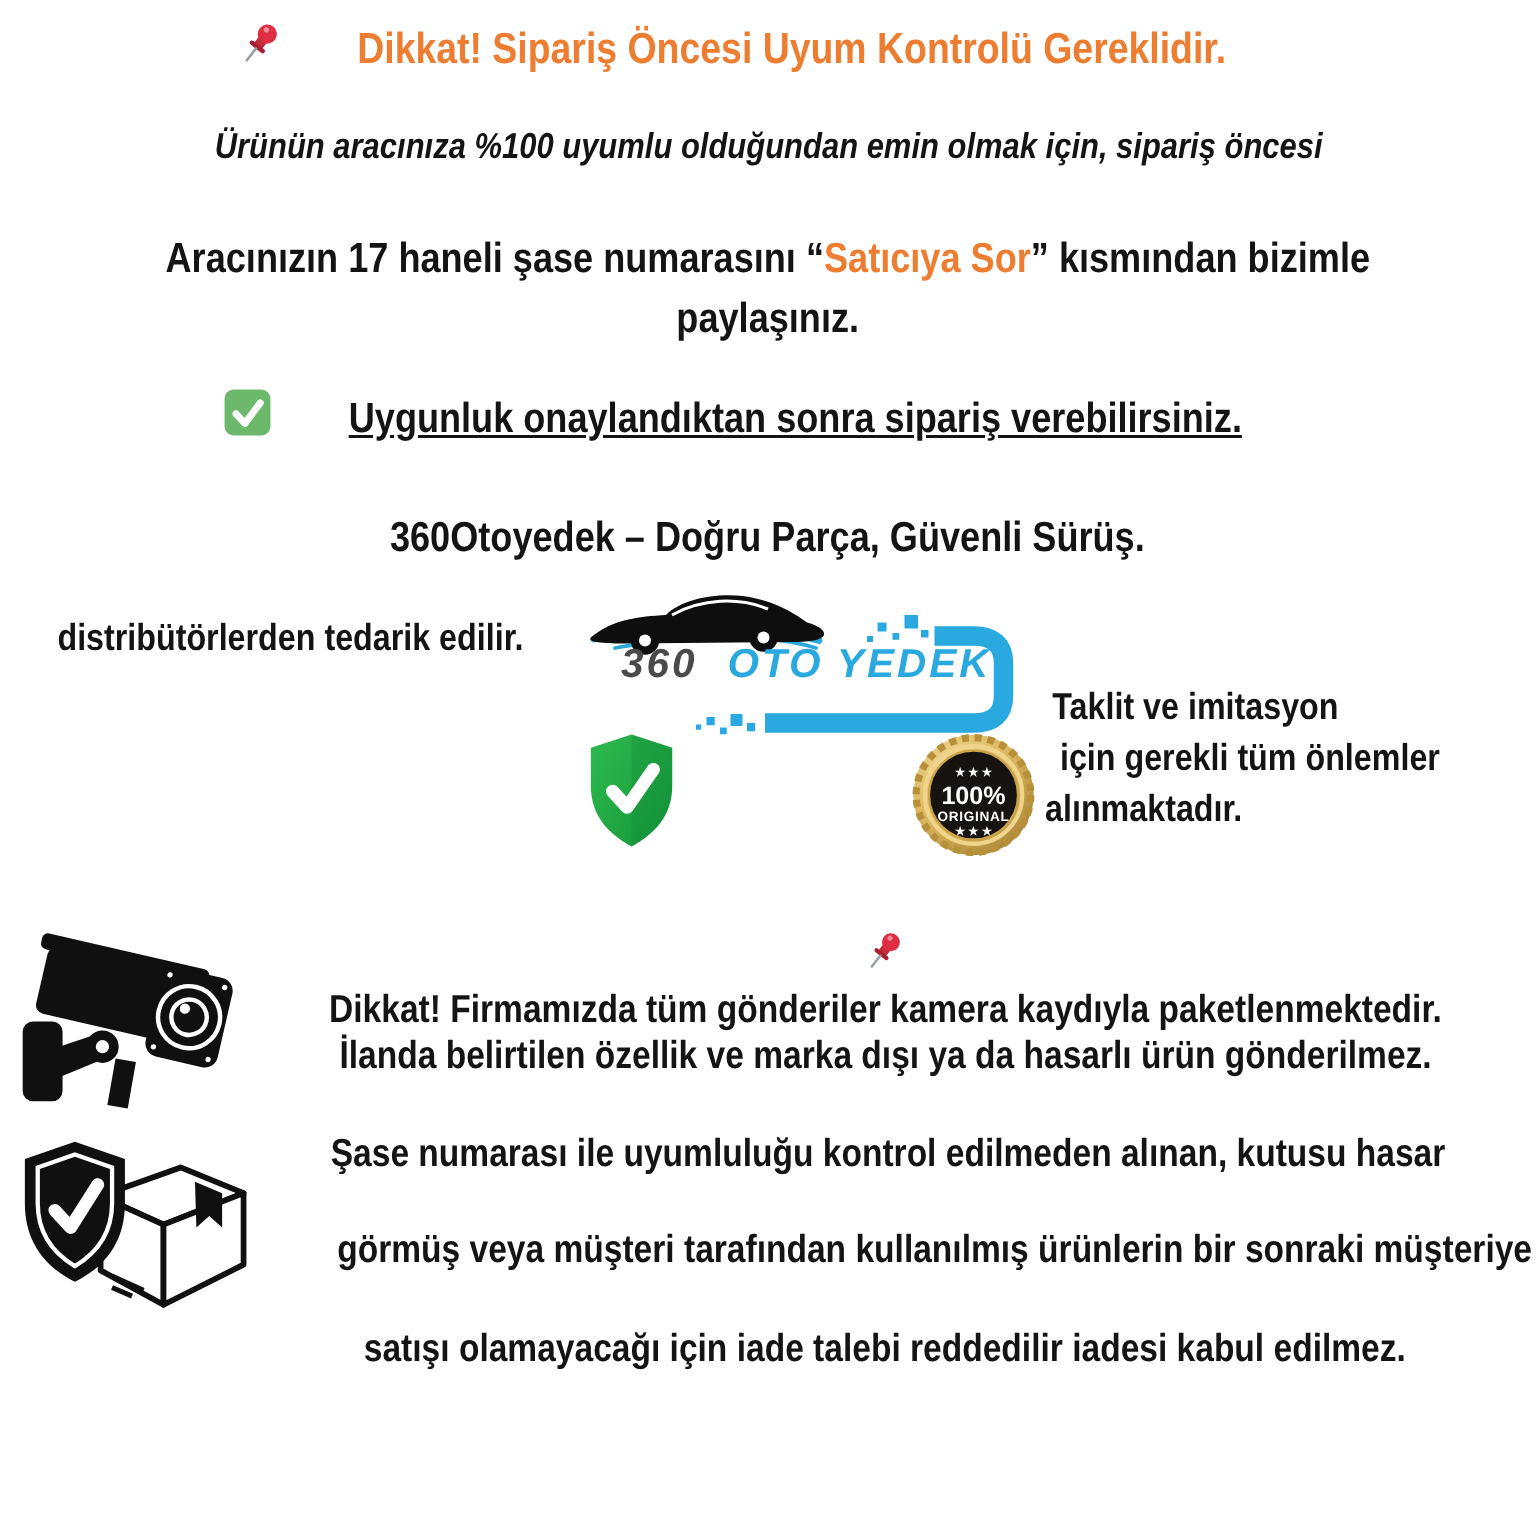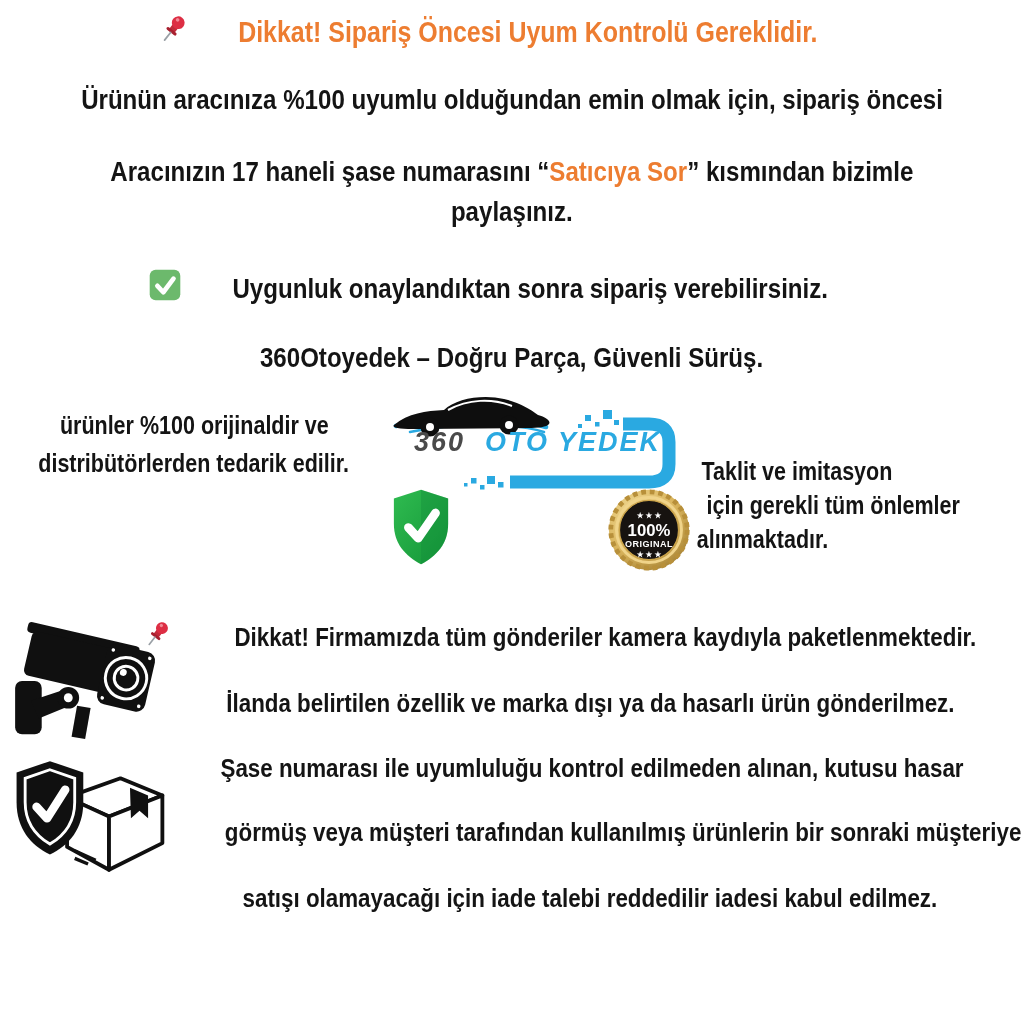--- a/index.html
+++ b/index.html
@@ -5,34 +5,34 @@
   html,body{margin:0;padding:0;}
   body{
     width:1024px;height:1024px;background:#ffffff;position:relative;overflow:hidden;
     font-family:"Liberation Sans",sans-serif;font-weight:bold;color:#141414;
   }
   .abs{position:absolute;}
   .line{left:0;width:1024px;text-align:center;}
   .cx{display:inline-block;transform:scaleX(.86);transform-origin:50% 50%;white-space:nowrap;}
   .row{display:flex;align-items:center;justify-content:center;gap:2px;}
   #title{top:14px;font-size:29px;color:#ED7D31;}
-  #intro1{top:84px;font-size:28px;}
+  #intro1{top:84px;font-size:24px;font-style:italic;}
   #vin-line{top:156px;font-size:28px;}
   #vin-cont{top:196px;font-size:28px;}
-  #approval{top:268px;font-size:28px;}
+  #approval{top:258px;font-size:28px;text-decoration:underline;}
   #slogan{top:342px;font-size:28px;}
   .hl{color:#ED7D31;}
   #left-block{top:406px;left:0;width:388px;font-size:25px;line-height:38px;text-align:center;}
   #right-block{top:410px;left:686px;width:338px;font-size:25px;line-height:34px;text-align:left;margin-top:44px;}
   #logo{top:391px;left:388px;width:300px;height:112px;}
   #green-shield{top:487px;left:390px;width:62px;height:81px;}
   #gold-badge{top:486px;left:606px;width:86px;height:88px;}
   #camera-icon{top:618px;left:12px;width:150px;height:128px;}
   #shieldbox-icon{top:756px;left:8px;width:162px;height:138px;}
-  .bline{left:160px;width:860px;text-align:center;font-size:26px;}
+  .bline{left:160px;width:860px;text-align:center;font-size:26px;flex-direction:column;}
   #bline1{top:620px;}
   #bline2{top:688px;}
   #bline3{top:753px;}
   #bline4{top:817px;}
   #bline5{top:883px;text-decoration:underline;}
   .icon{flex:0 0 auto;display:inline-block;}
   svg text{font-family:"Liberation Sans",sans-serif;}
 </style>
 </head>
 <body>
@@ -73,21 +73,20 @@
     </svg>
   </span>
   <span class="cx">Uygunluk onaylandıktan sonra sipariş verebilirsiniz.</span>
 </div>
 
 <div id="slogan" class="abs line">
   <span class="cx">360Otoyedek – Doğru Parça, Güvenli Sürüş.</span>
 </div>
 
 <div id="left-block" class="abs">
-  <div><span class="cx">ürünler %100 orijinaldir ve</span></div>
   <div><span class="cx">distribütörlerden tedarik edilir.</span></div>
 </div>
 
 <div id="logo" class="abs">
   <svg width="300" height="112" viewBox="0 0 300 112">
 
     <g fill="#2AA9E1">
       <rect x="190" y="33" width="4" height="4"></rect>
       <rect x="197" y="24" width="6" height="6"></rect>
       <rect x="207" y="31" width="4.5" height="4.5"></rect>

